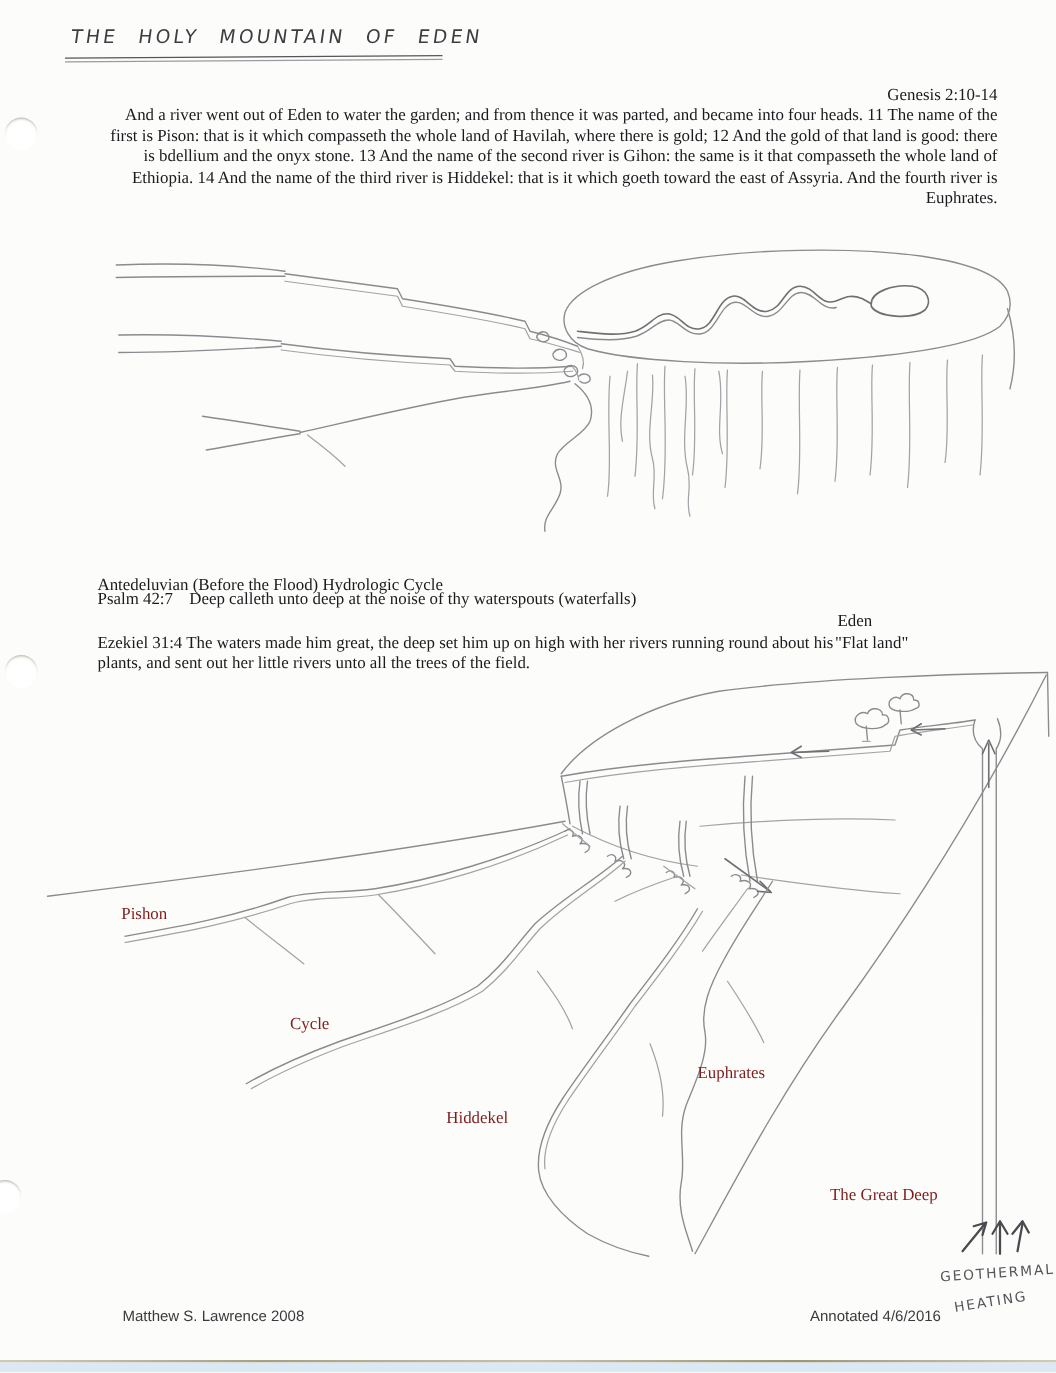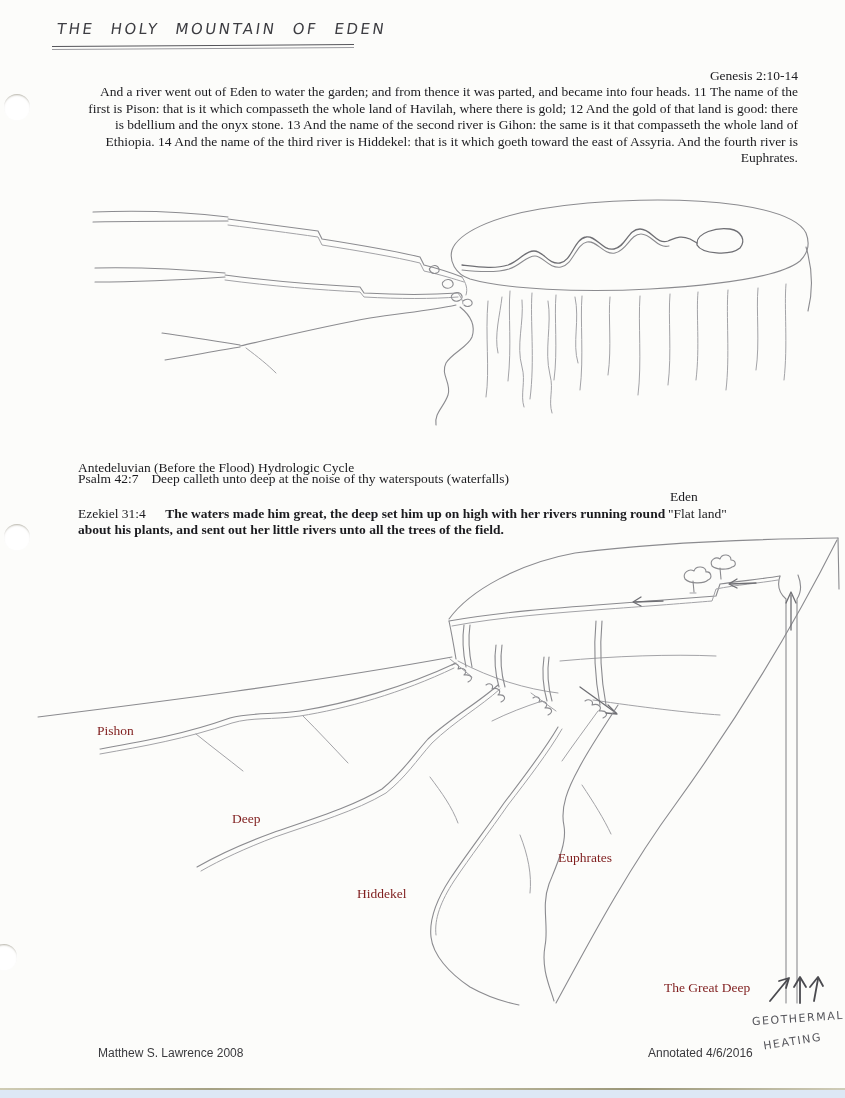--- a/index.html
+++ b/index.html
@@ -114,21 +114,21 @@
   <div class="typed abs" style="left:78px;top:471px;white-space:nowrap;">
     <span class="ref-inline" style="width:70px;">Psalm 42:7</span>
     <span>Deep calleth unto deep at the noise of thy waterspouts (waterfalls)</span>
   </div>
 
   <div class="typed abs" style="left:670px;top:489px;">Eden</div>
   <div class="typed abs" style="left:668px;top:506px;">"Flat land"</div>
 
   <div class="typed abs" style="left:78px;top:506px;width:594px;">
     <span>Ezekiel 31:4</span>
-    <span style="margin-left:16px;font-weight:bold;">The waters made him great, the deep set him up on high with her rivers running round about his plants, and sent out her little rivers unto all the trees of the field.</span>
+    <span style="margin-left:0;">The waters made him great, the deep set him up on high with her rivers running round about his plants, and sent out her little rivers unto all the trees of the field.</span>
   </div>
 
   <svg class="abs" style="left:0;top:535px;" width="845" height="475" viewBox="0 0 845 475">
 
     <g>
       <path class="pencil" d="M449,84 C470,55 520,28 575,18 C650,8 760,4 838,3"></path>
       <path class="pencil" d="M838,3 L839,54"></path>
       <path class="pencil" d="M449,86 C500,77 555,73 610,69 C650,66 690,63 716,61 L720,49 C740,46 762,44 780,41"></path>
       <path class="pencil-light" d="M452,91 C500,82 555,78 608,74 C650,71 688,68 712,66 L716,54 C736,50 760,48 778,45"></path>
     </g>
@@ -216,24 +216,24 @@
       <path class="ink-hand" d="M770,466 L788,444"></path>
       <path class="ink-hand" d="M779,446 L789,443 L786,453"></path>
       <path class="ink-hand" d="M800,468 L800,444"></path>
       <path class="ink-hand" d="M794,452 L800,442 L806,452"></path>
       <path class="ink-hand" d="M814,466 L818,444"></path>
       <path class="ink-hand" d="M810,452 L818,442 L823,451"></path>
     </g>
   </svg>
 
   <div class="sketch-label abs" style="left:97px;top:723px;">Pishon</div>
-  <div class="sketch-label abs" style="left:232px;top:811px;">Deep</div>
+  <div class="sketch-label abs" style="left:232px;top:811px;">Cycle</div>
   <div class="sketch-label abs" style="left:357px;top:886px;">Hiddekel</div>
   <div class="sketch-label abs" style="left:558px;top:850px;">Euphrates</div>
-  <div class="sketch-label abs" style="left:664px;top:948px;margin-top:32px;">The Great Deep</div>
+  <div class="sketch-label abs" style="left:664px;top:948px;">The Great Deep</div>
 
   <div class="hand-note abs" style="left:752px;top:1012px;transform:rotate(-4deg);">GEOTHERMAL</div>
   <div class="hand-note abs" style="left:763px;top:1035px;transform:rotate(-9deg);">HEATING</div>
 
   <div class="footer-text abs" style="left:98px;top:1046px;text-align:right;">Matthew S. Lawrence 2008</div>
   <div class="footer-text abs" style="left:648px;top:1046px;">Annotated 4/6/2016</div>
 
   <div class="page-edge-line abs" style="left:0;top:1088px;width:845px;"></div>
   <div class="bottom-strip abs" style="left:0;top:1090px;width:845px;height:8px;"></div>
 

